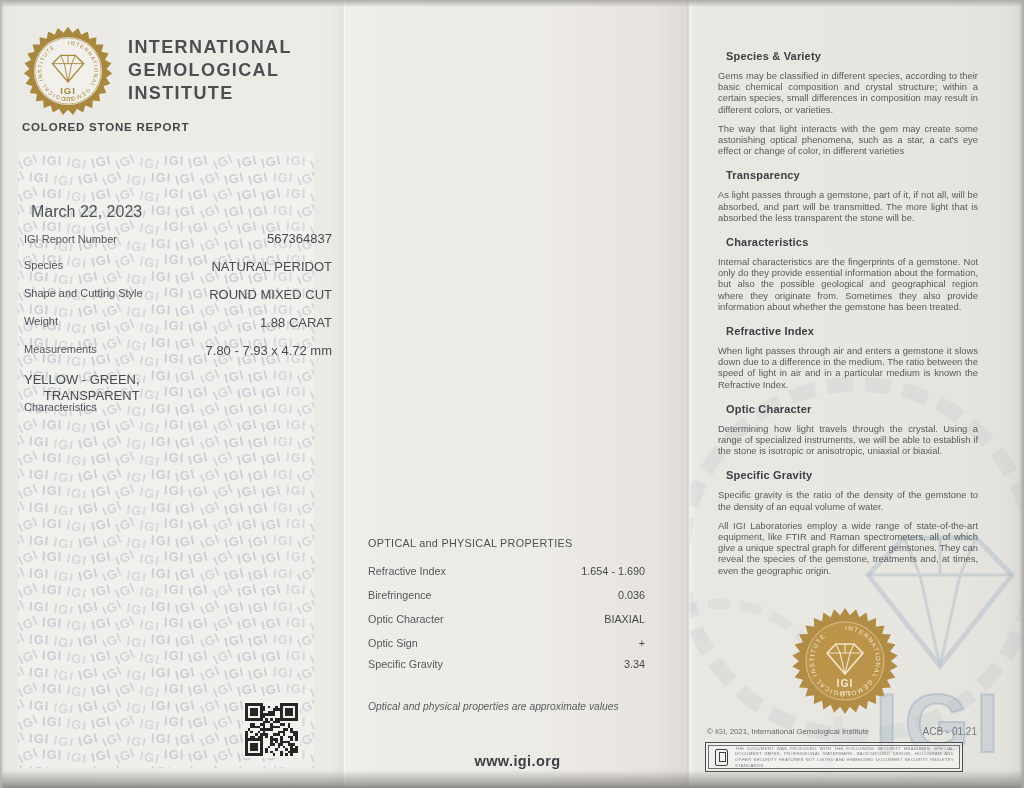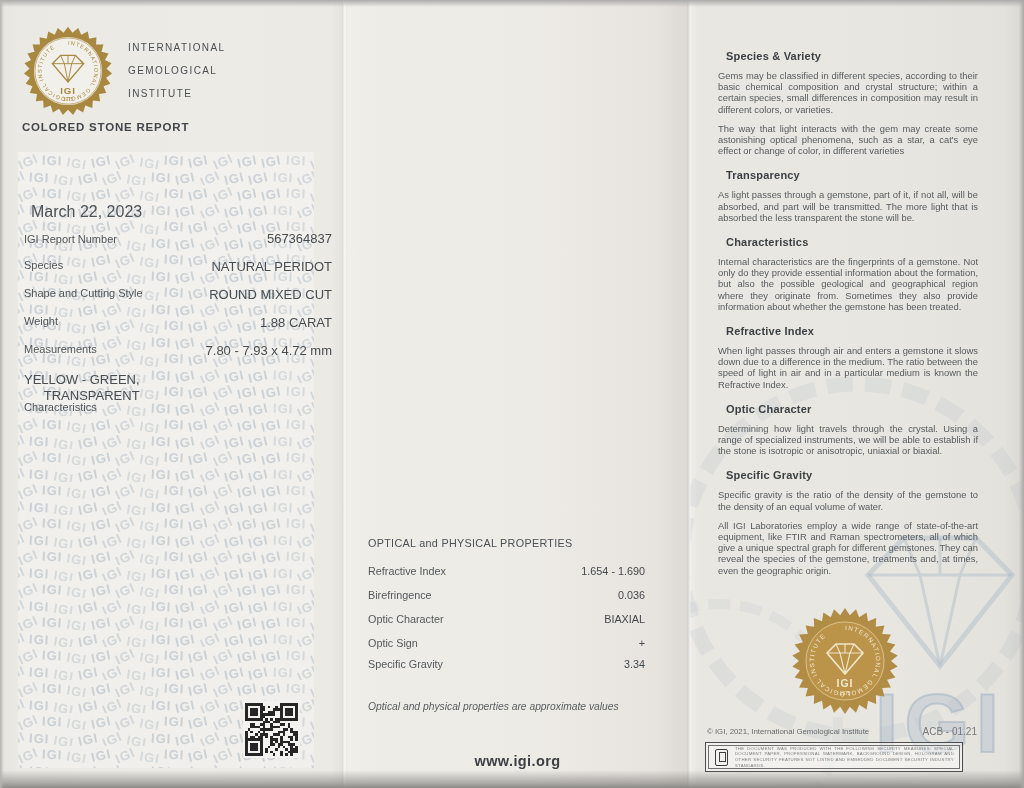--- a/index.html
+++ b/index.html
@@ -21,21 +21,21 @@
 
   
   .edge-top    { position:absolute; left:0; right:0; top:0; height:7px;  background:linear-gradient(#adacaa, rgba(173,172,170,0)); z-index:50; }
   .edge-bottom { position:absolute; left:0; right:0; bottom:0; height:18px; background:linear-gradient(rgba(140,138,135,0), rgba(125,123,120,.55) 70%, #8b8a87); z-index:50; }
   .edge-left   { position:absolute; left:0; top:0; bottom:0; width:4px; background:linear-gradient(to right,#b4b3b0, rgba(180,179,176,0)); z-index:50; }
   .edge-right  { position:absolute; right:0; top:0; bottom:0; width:5px; background:linear-gradient(to left,#a9a8a5, rgba(169,168,165,0)); z-index:50; }
 
   
   .brand { position:absolute; left:22px; top:25px; display:flex; z-index:5; }
   .logo-svg { width:92px; height:92px; }
-  .brand-name { margin-left:14px; padding-top:11px; font-size:10px; font-weight:normal; letter-spacing:1.4px; line-height:23px; color:#4b4f52; }
+  .brand-name { margin-left:14px; padding-top:11px; font-size:18px; font-weight:bold; letter-spacing:1.4px; line-height:23px; color:#4b4f52; }
   .report-type { position:absolute; left:22px; top:121px; font-size:11.5px; font-weight:bold; letter-spacing:.8px; color:#42464a; z-index:5; }
 
   .wm-panel { position:absolute; left:18px; top:152px; width:296px; height:616px; overflow:hidden; z-index:1;
               background:linear-gradient(#f2f1ee, #f0efeb); }
   .wm-row { height:16.5px; white-space:nowrap; overflow:hidden; }
   .wm-row.odd { margin-left:-13px; }
   .wm-row span { display:inline-block; font-weight:bold; font-size:13px; letter-spacing:1px; color:rgba(164,178,192,.50); margin-right:4px; transform:rotate(-12deg); }
   .wm-row span:nth-child(3n)   { transform:rotate(10deg) translateY(2px); color:rgba(164,178,192,.36); }
   .wm-row span:nth-child(4n+1) { transform:rotate(-24deg); color:rgba(164,178,192,.42); }
   .wm-row span:nth-child(5n+2) { transform:rotate(3deg) translateY(-1px); }

